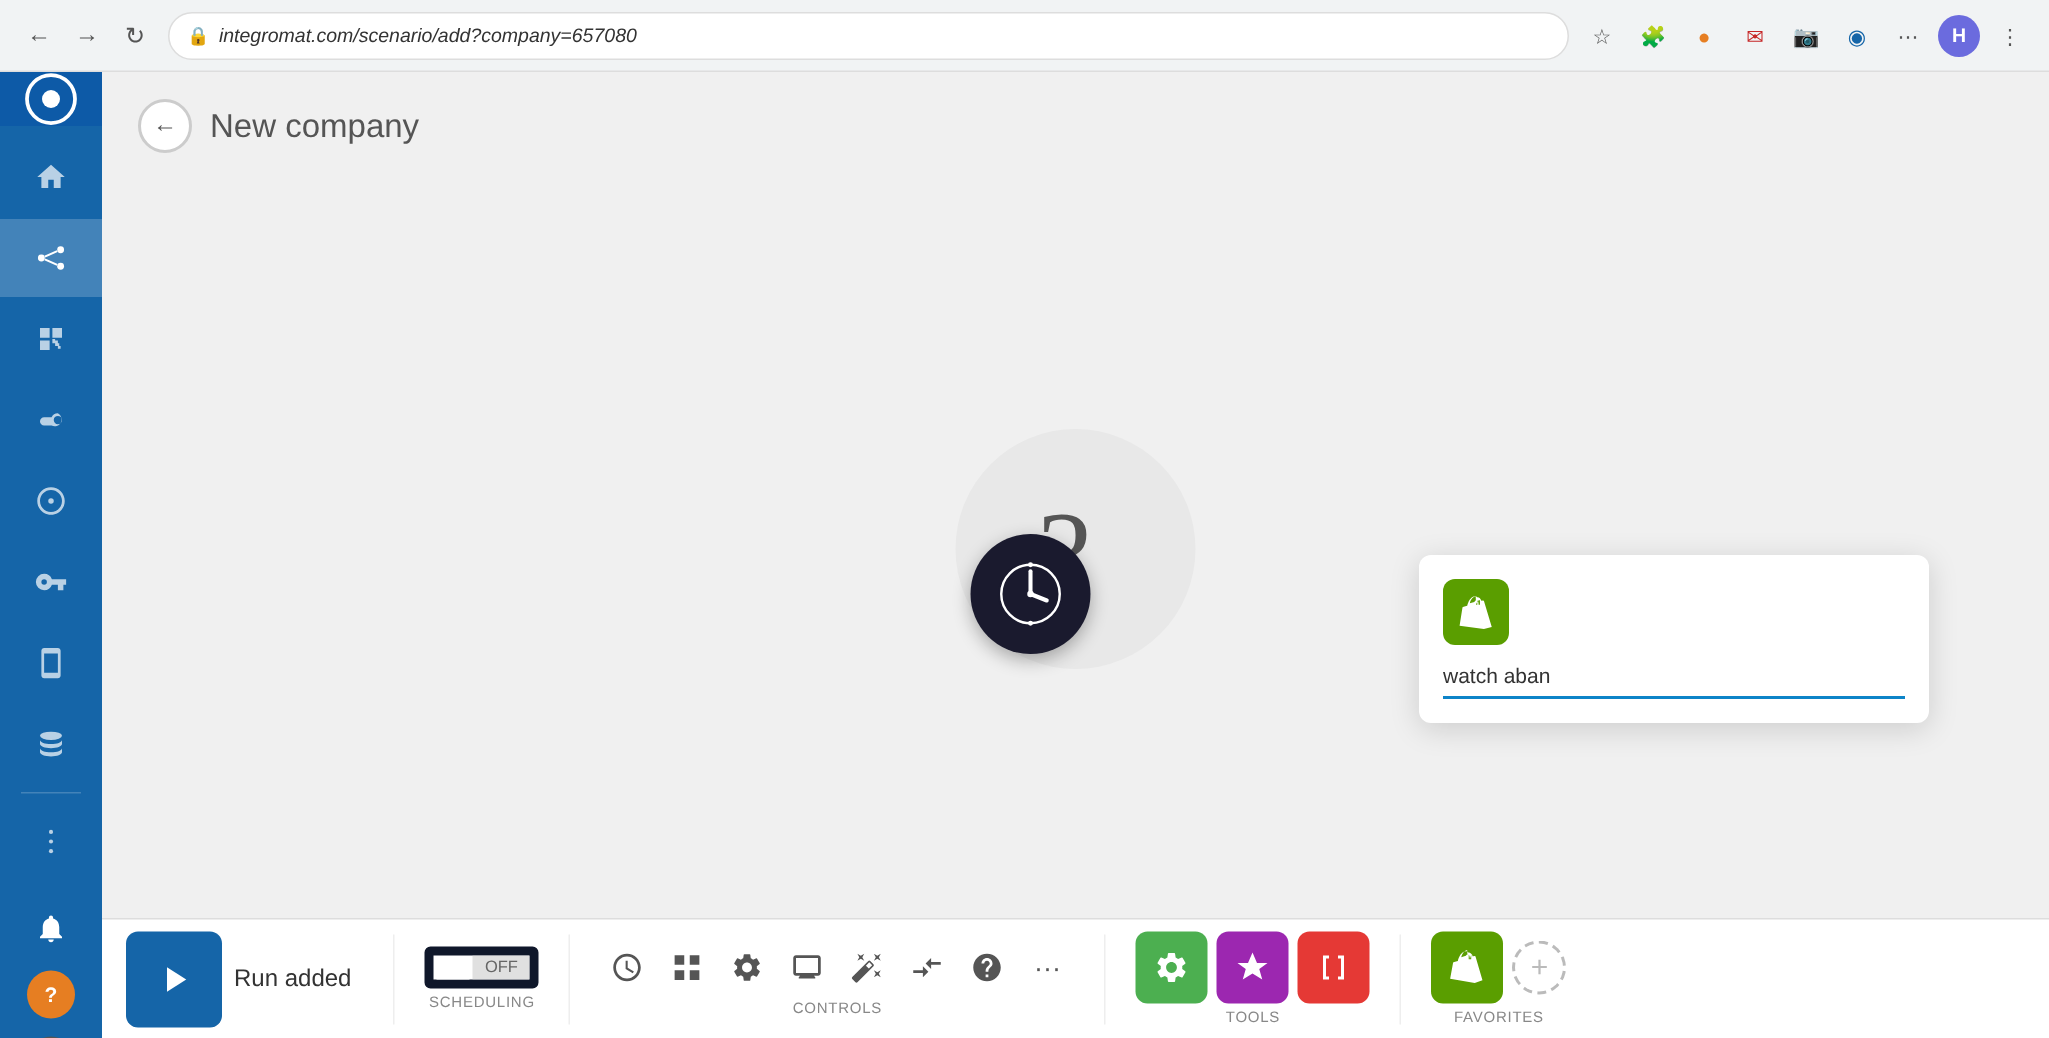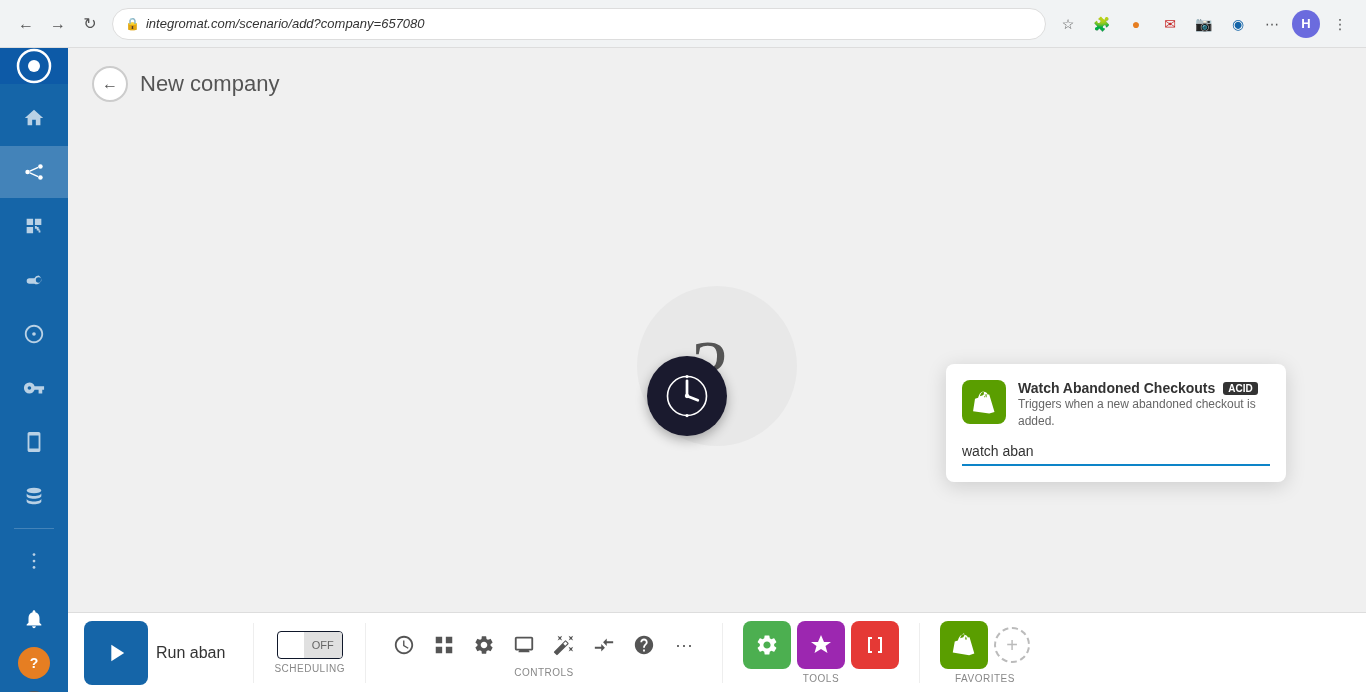--- a/index.html
+++ b/index.html
@@ -213,21 +213,21 @@
       display: flex; align-items: center; justify-content: center;
       cursor: pointer; border: none;
       flex-shrink: 0;
     }
     .run-once-btn svg { width: 28px; height: 28px; }
     .run-once-label {
       font-size: 16px; color: #333; margin-right: 16px; white-space: nowrap;
     }
     .toggle {
       display: flex; gap: 0;
-      border: 1px solid #0f172a; border-radius: 4px; overflow: hidden; height: 28px;
+      border: 6px solid #0f172a; border-radius: 4px; overflow: hidden; height: 28px;
     }
     .toggle-off-btn {
       background: #e0e0e0; border: none; cursor: pointer;
       height: 100%; padding: 0 8px; font-size: 11px; color: #666;
     }
 
     
     .toolbar-section {
       display: flex; flex-direction: column; align-items: center;
       gap: 4px; padding: 0 8px;
@@ -415,42 +415,35 @@
         </div>
       </div>
 
       <div class="tooltip-card">
         <div class="tooltip-header">
           <div class="shopify-icon-large">
             <svg viewBox="0 0 32 32" width="28" height="28" fill="white">
               <path d="M22 7.5s-.3-.2-.7-.2c-.1 0-1.2.2-1.2.2-.5-1.5-1.5-2.8-3-2.8h-.2C16.5 4.3 16 4 15.5 4c-3.8 0-5.6 4.8-6.2 7.2l-2.7.8c-.8.3-.9.3-1 1.1L3.5 26.5 22 29l6-1.5-6-20zm-5.5-.5c-.8 0-1.4.5-1.7 1.3l-3.5 1c.5-2 1.8-4.8 4.5-5.3 0 .7.1 2.5.1 3-.5 0-1 0-1.4 0zm2.5 0v3.5H16c.3-1.3.8-2 1.5-2.5.3-.7.5-1 .5-1zm-2 3.5v-3.5c.5.5 1 1.5 1 3.5h-1z"></path>
             </svg>
           </div>
-          <div>
-            <div class="tooltip-title-row">
-              <span class="tooltip-title">Watch Abandoned Checkouts</span>
-              <span class="acid-badge">ACID</span>
-            </div>
-            <p class="tooltip-desc">Triggers when a new abandoned checkout is added.</p>
-          </div>
         </div>
         <div class="tooltip-search">
           <input type="text" style="font-size: 14px; color: rgb(51, 51, 51); border: none; outline: none; width: 100%;" value="watch aban">
         </div>
       </div>
     </div>
 
     <div class="bottom-toolbar">
 
       <button class="run-once-btn">
         <svg viewBox="0 0 24 24" fill="white">
           <path d="M8 5v14l11-7z"></path>
         </svg>
       </button>
-      <span class="run-once-label">Run aban</span>
+      <span class="run-once-label">Run added</span>
 
       <div class="toolbar-divider"></div>
 
       <div class="toolbar-section">
         <div style="display:flex;align-items:center;gap:4px;">
           <div class="toggle">
             <div style="width:22px;height:22px;background:white;margin:2px;border-radius:2px;"></div>
             <button class="toggle-off-btn">OFF</button>
           </div>
         </div>

